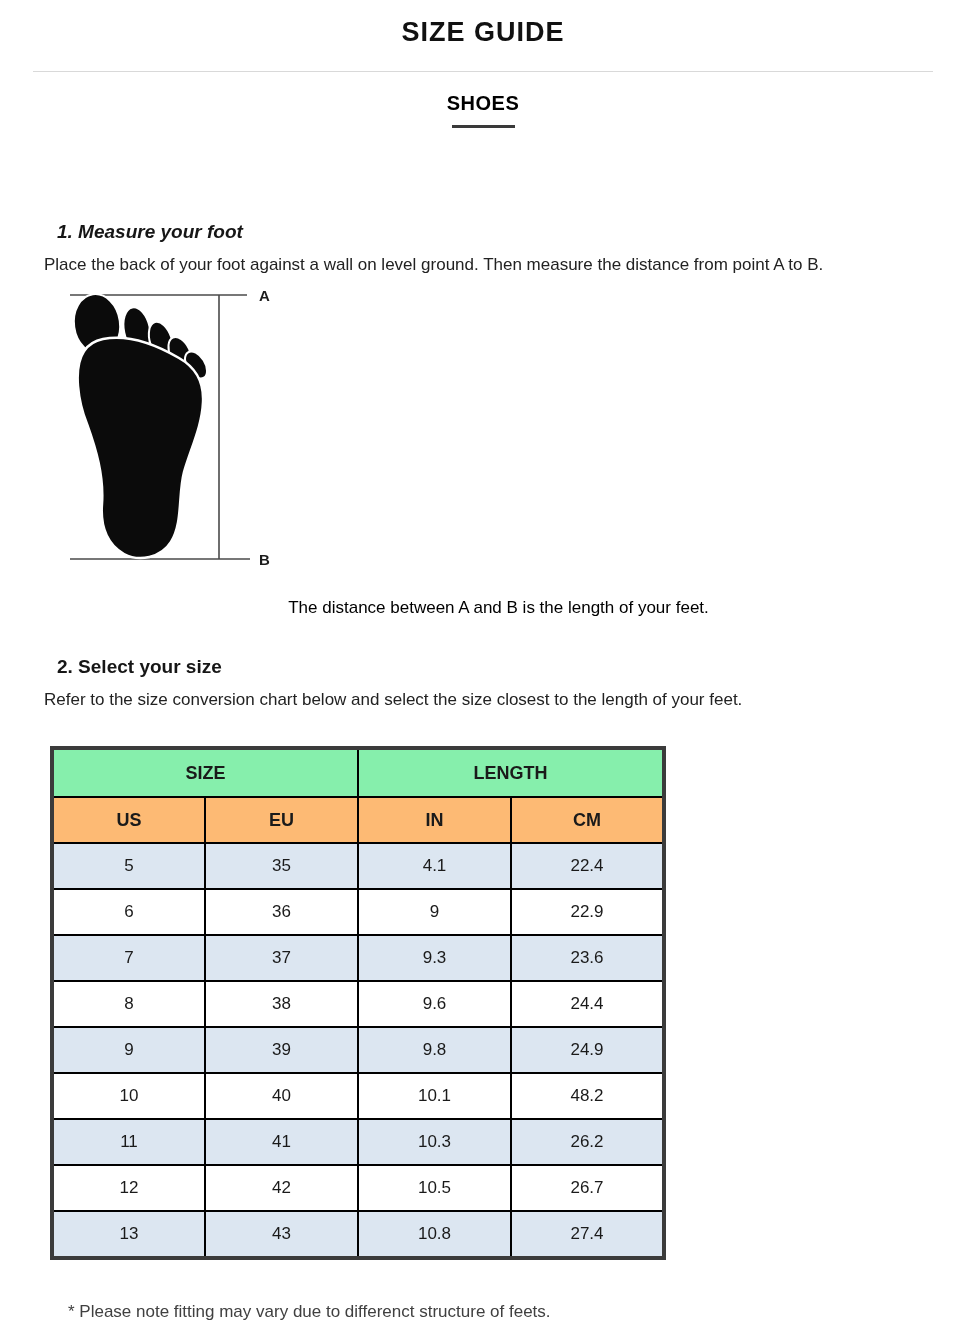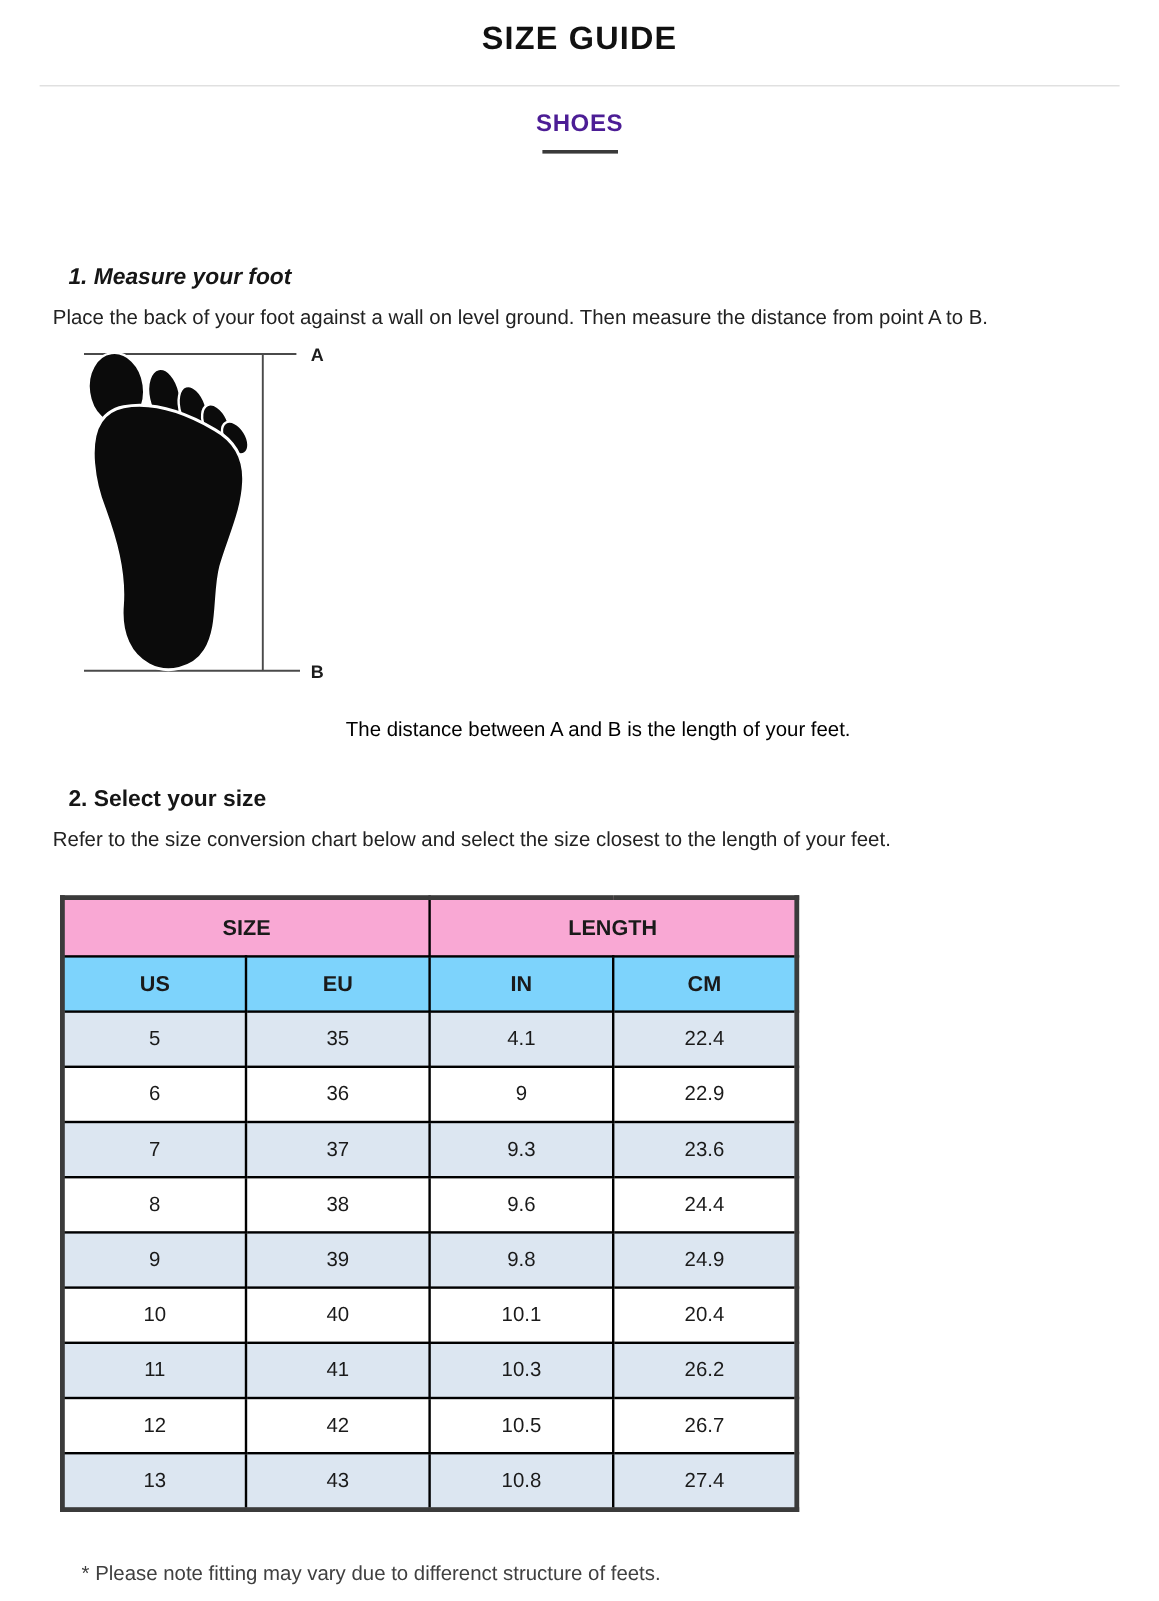--- a/index.html
+++ b/index.html
@@ -26,21 +26,21 @@
     border: none;
     border-top: 1px solid #d9d9d9;
     margin: 23px 33px 0 33px;
   }
   .subtitle {
     margin-top: 20px;
     text-align: center;
     font-size: 20px;
     font-weight: bold;
     letter-spacing: 0.5px;
-    color: #4c1d95;
+    color: #000000;
   }
   .subtitle-underline {
     width: 63px;
     height: 3px;
     background: #3a3a3a;
     margin: 10px auto 0 auto;
   }
 
   .section-heading {
     margin: 0 0 0 57px;
@@ -86,26 +86,26 @@
     color: #1a1a1a;
   }
   table.size-table th, table.size-table td {
     border: 2px solid #000000;
     text-align: center;
     vertical-align: middle;
     padding: 0;
     height: 44px;
   }
   table.size-table tr.group-row th {
-    background: #f9a8d4;
+    background: #86efac;
     height: 46px;
     font-size: 18px;
   }
   table.size-table tr.col-row th {
-    background: #7dd3fc;
+    background: #fdba74;
     font-size: 18px;
   }
   table.size-table tbody tr { background: #ffffff; }
   table.size-table tbody tr:nth-child(odd) { background: #dce6f1; }
 
   .footnote {
     margin: 42px 40px 0 68px;
     font-size: 17px;
     color: #404040;
     white-space: nowrap;
@@ -199,21 +199,21 @@
       <tr>
         <td>9</td>
         <td>39</td>
         <td>9.8</td>
         <td>24.9</td>
       </tr>
       <tr>
         <td>10</td>
         <td>40</td>
         <td>10.1</td>
-        <td>20.4</td>
+        <td>48.2</td>
       </tr>
       <tr>
         <td>11</td>
         <td>41</td>
         <td>10.3</td>
         <td>26.2</td>
       </tr>
       <tr>
         <td>12</td>
         <td>42</td>

